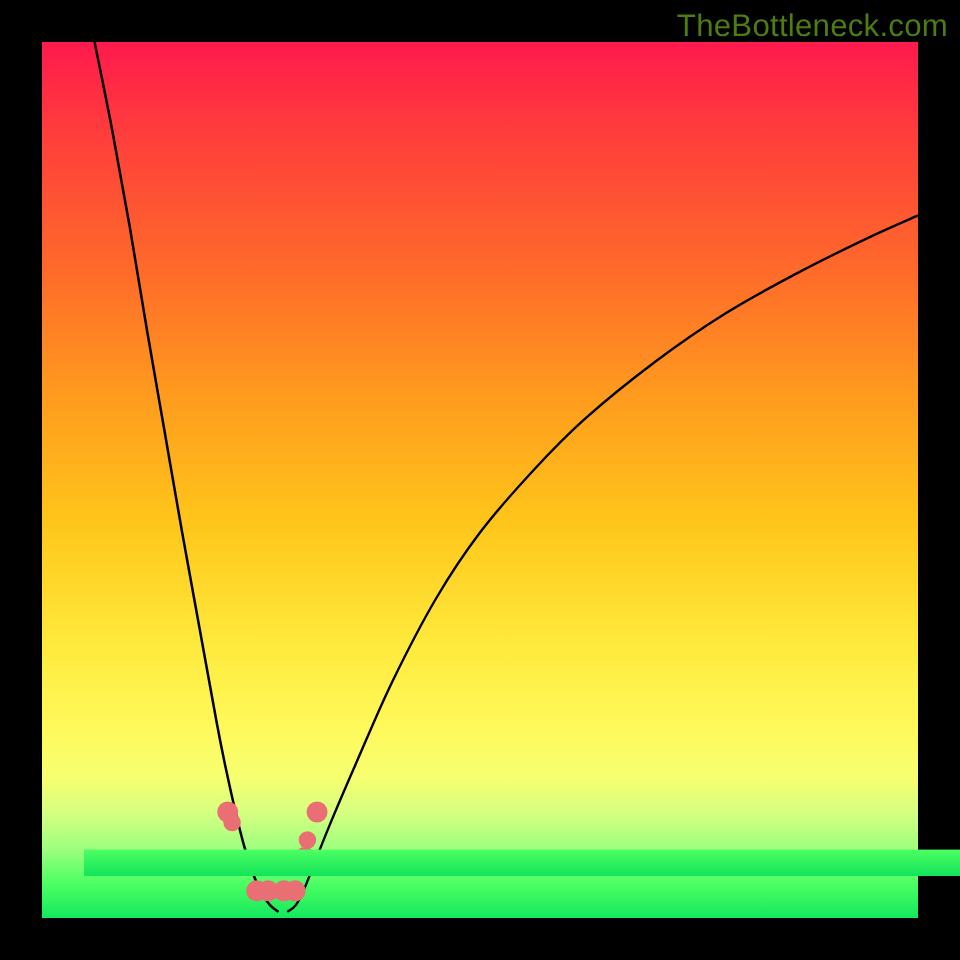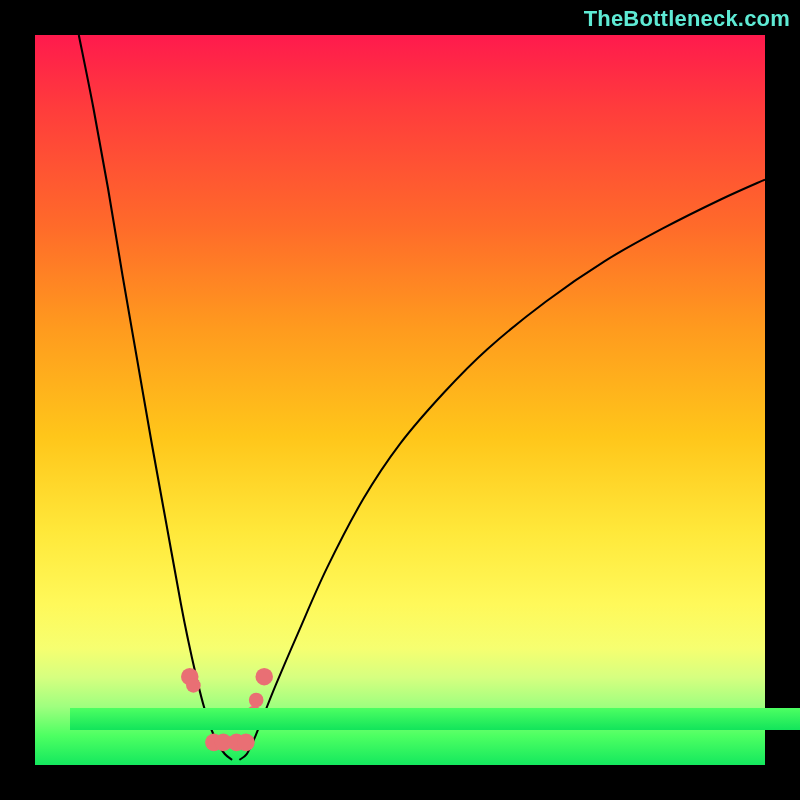--- a/index.html
+++ b/index.html
@@ -38,23 +38,23 @@
       #d6ff80 88%,
       #9fff7f 92%,
       #4dff62 96%,
       #14e85e 100%
     );
   }
   .watermark {
     position: absolute;
     top: 6px;
     right: 10px;
-    color: #5eead4;
-    font-size: 22px;
-    font-weight: 700;
+    color: #4d7c0f;
+    font-size: 26px;
+    font-weight: 400;
     letter-spacing: 0.2px;
     z-index: 10;
   }
   svg.curves {
     position: absolute;
     left: 0;
     top: 0;
     width: 730px;
     height: 730px;
   }

